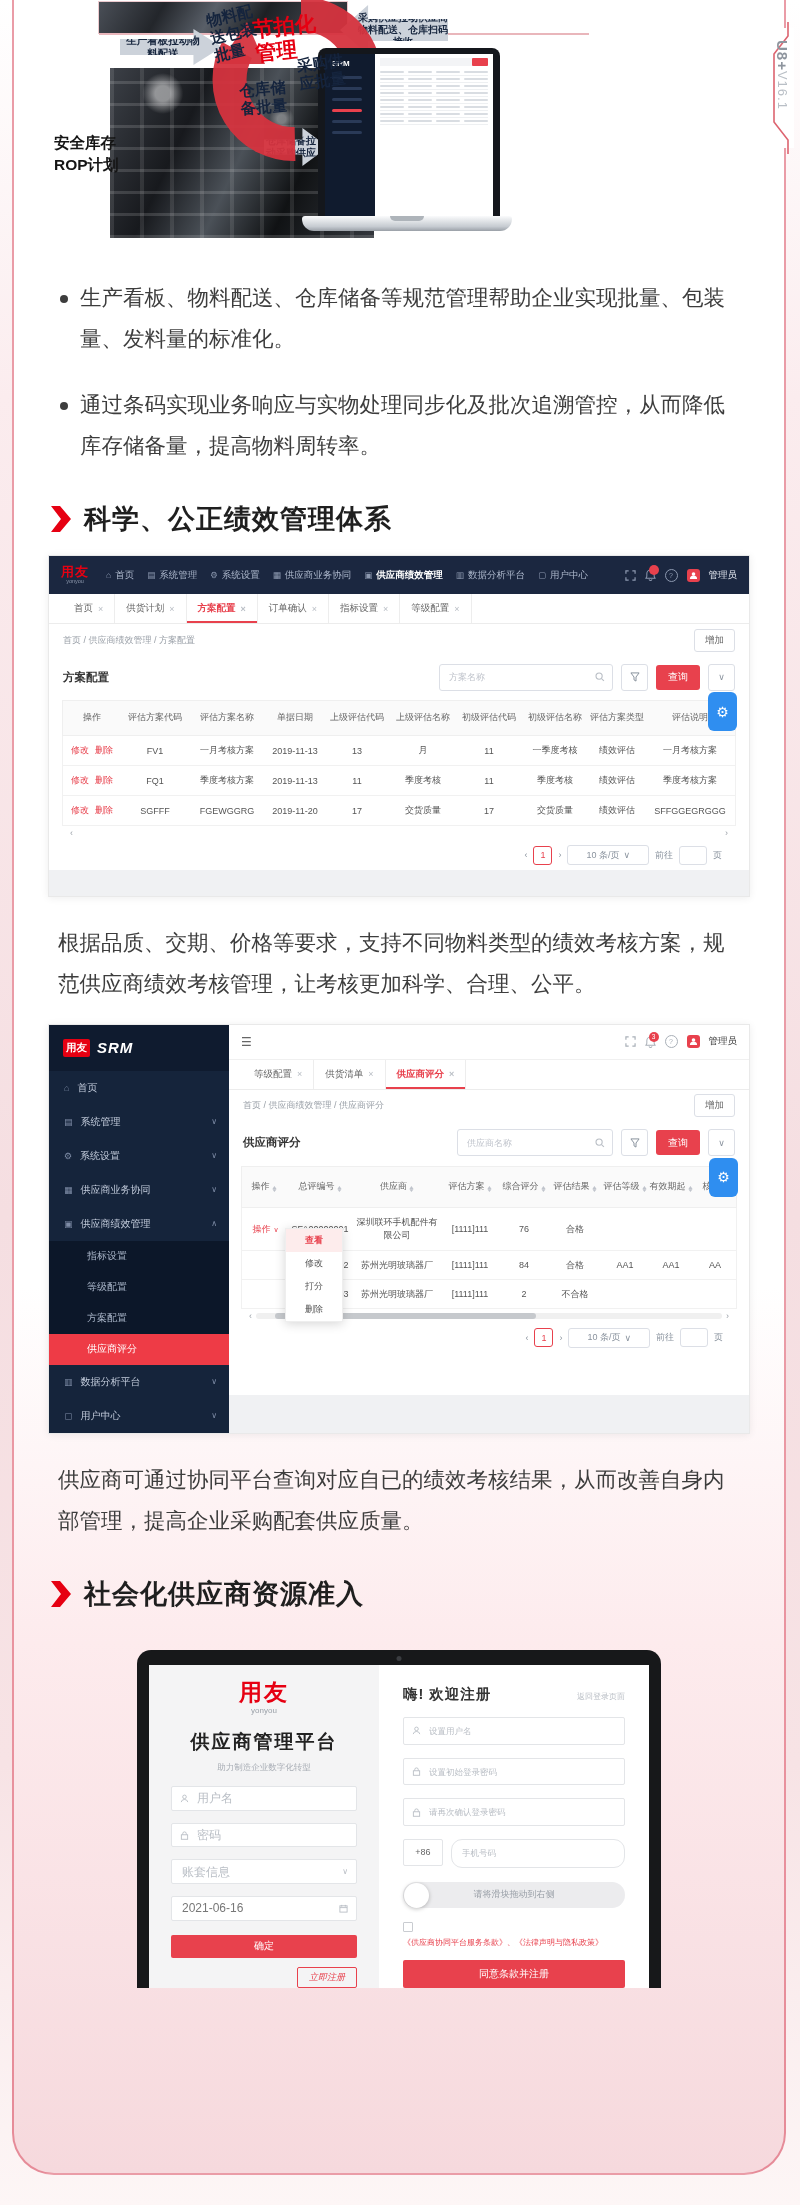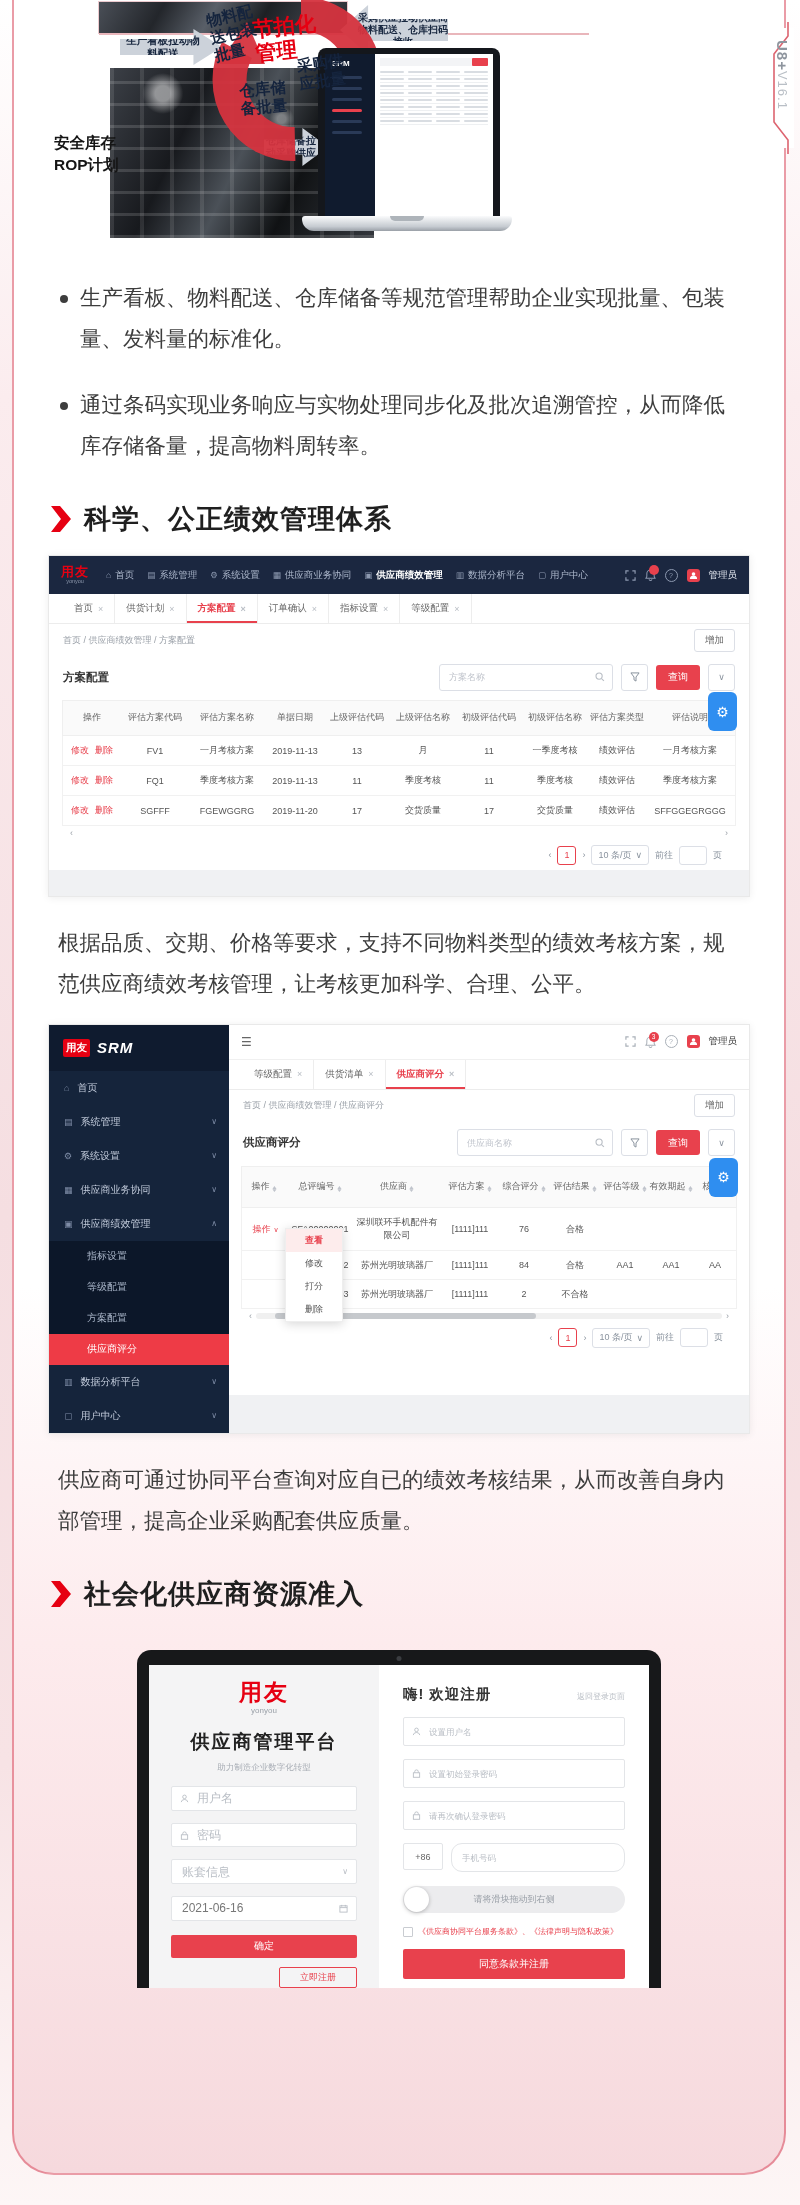--- a/index.html
+++ b/index.html
@@ -84,21 +84,21 @@
   .searchbox input::placeholder{color:#c0c4cc;}
   .toolbar{display:flex;align-items:center;height:42px;padding:0 14px;gap:8px;}
   .toolbar .ptitle{font-size:11.5px;font-weight:700;color:#333;margin-right:auto;}
   .crumbrow{display:flex;align-items:center;height:32px;padding:0 14px;color:#9aa0a8;font-size:9px;}
   .addbtn{margin-left:auto;border:1px solid #dcdfe6;border-radius:3px;height:21px;padding:0 10px;display:flex;align-items:center;color:#666;background:#fff;font-size:9.5px;}
   .tabsrow{display:flex;align-items:stretch;height:29px;border-bottom:1px solid #ececec;background:#fff;padding-left:14px;}
   .tab{display:flex;align-items:center;gap:5px;padding:0 11px;border-right:1px solid #ededed;color:#666;font-size:9.5px;}
   .tab .x{color:#b9bec5;font-size:9px;}
   .pager{display:flex;align-items:center;justify-content:flex-end;gap:6px;height:30px;padding:0 14px;color:#8a939e;font-size:9px;}
   .pgbox{width:17px;height:17px;border:1px solid #e8414d;color:#e8414d;border-radius:3px;display:flex;align-items:center;justify-content:center;}
-  .persel{border:1px solid #dcdfe6;border-radius:3px;height:18px;display:flex;align-items:center;gap:4px;padding:0 6px;color:#8a939e;}
+  .persel{border:1px solid #dcdfe6;border-radius:3px;height:18px;display:flex;align-items:center;gap:4px;padding:0 18px;color:#8a939e;}
   .goin{width:26px;height:17px;border:1px solid #dcdfe6;border-radius:3px;}
   .scrollrow{display:flex;align-items:center;height:14px;padding:0 8px;color:#9aa0a8;}
   .scrolltrack{flex:1;height:6px;background:#f0f0f0;border-radius:3px;margin:0 4px;position:relative;}
   .scrollthumb{position:absolute;left:4%;width:56%;height:6px;background:#c6c9cd;border-radius:3px;}
   .gearbtn{position:absolute;right:-1px;top:-6px;width:29px;height:39px;background:#2f8ef0;border-radius:6px;
     color:#fff;font-size:14px;display:flex;align-items:center;justify-content:center;z-index:4;}
   .sort{display:inline-flex;flex-direction:column;line-height:.62;margin-left:2px;}
   .sort i{font-style:normal;font-size:5px;color:#c0c4cc;transform:scaleX(1.4);}
   
   .s1nav{height:38px;background:#1b2740;display:flex;align-items:center;gap:13px;padding:0 12px;color:#cfd6e4;}
@@ -163,35 +163,35 @@
   .ltitle{text-align:center;font-size:19px;font-weight:800;color:#222;letter-spacing:2px;margin-top:14px;}
   .lsub{text-align:center;font-size:8.5px;color:#a8adb5;margin-top:7px;}
   .lfield{display:flex;align-items:center;gap:6px;background:#fff;border:1px solid #e3e5e8;height:27px;
     margin-top:12px;padding:0 8px;border-radius:2px;}
   .lfield:first-of-type{margin-top:18px;}
   .lfield input{border:none;outline:none;flex:1;font-size:12px;color:#666;min-width:0;background:transparent;}
   .lfield input::placeholder{color:#b9bec5;}
   .lfield .tail{color:#b9bec5;font-size:8px;}
   .lconfirm{margin-top:14px;height:28px;border-radius:2px;font-size:10px;justify-content:center;}
   .lregwrap{display:flex;justify-content:flex-end;margin-top:9px;}
-  .lreglink{border:1.5px solid #e8414d;color:#e8414d;font-size:9px;padding:3px 20px;border-radius:2px;}
+  .lreglink{border:1.5px solid #e8414d;color:#e8414d;font-size:9px;padding:3px 11px;border-radius:2px;font-style:italic;}
   .lright{flex:1;padding:20px 24px 0;box-sizing:border-box;display:flex;flex-direction:column;}
   .lwelrow{display:flex;align-items:baseline;}
   .lwel{font-size:14.5px;font-weight:800;color:#333;letter-spacing:1px;}
   .lback{margin-left:auto;font-size:8px;color:#b9bec5;}
   .rfield{display:flex;align-items:center;gap:6px;border:1px solid #e3e5e8;height:27px;margin-top:13px;padding:0 8px;border-radius:2px;}
   .rfield input{border:none;outline:none;flex:1;font-size:8.5px;color:#666;min-width:0;background:transparent;}
   .rfield input::placeholder{color:#b9bec5;}
   .phonerow{display:flex;gap:8px;margin-top:13px;}
   .pcode{width:40px;height:27px;border:1px solid #e3e5e8;border-radius:2px;display:flex;align-items:center;justify-content:center;font-size:9px;color:#666;box-sizing:border-box;}
   .phonerow .rfield{flex:1;margin-top:0;border-radius:11px;}
   .slider{position:relative;height:27px;background:#ececee;border-radius:14px;margin-top:14px;
     display:flex;align-items:center;justify-content:center;font-size:9px;color:#9aa0a8;}
   .sknob{position:absolute;left:1px;top:1px;width:25px;height:25px;background:#fff;border-radius:50%;box-shadow:0 1px 4px rgba(0,0,0,.25);}
-  .terms{display:flex;align-items:flex-start;gap:5px;margin-top:13px;}
+  .terms{display:flex;align-items:flex-start;gap:5px;margin-top:13px;flex-direction:column;}
   .cbox{width:8px;height:8px;border:1px solid #c9ccd1;border-radius:1px;flex-shrink:0;margin-top:1px;}
   .termstext{font-size:8px;color:#e8414d;line-height:1.4;}
   .lregbtn{margin-top:12px;height:30px;border-radius:2px;font-size:10px;justify-content:center;}
   .icon-svg{flex-shrink:0;display:inline-flex;}
 </style>
 </head>
 <body>
 
 <div class="card">
 

